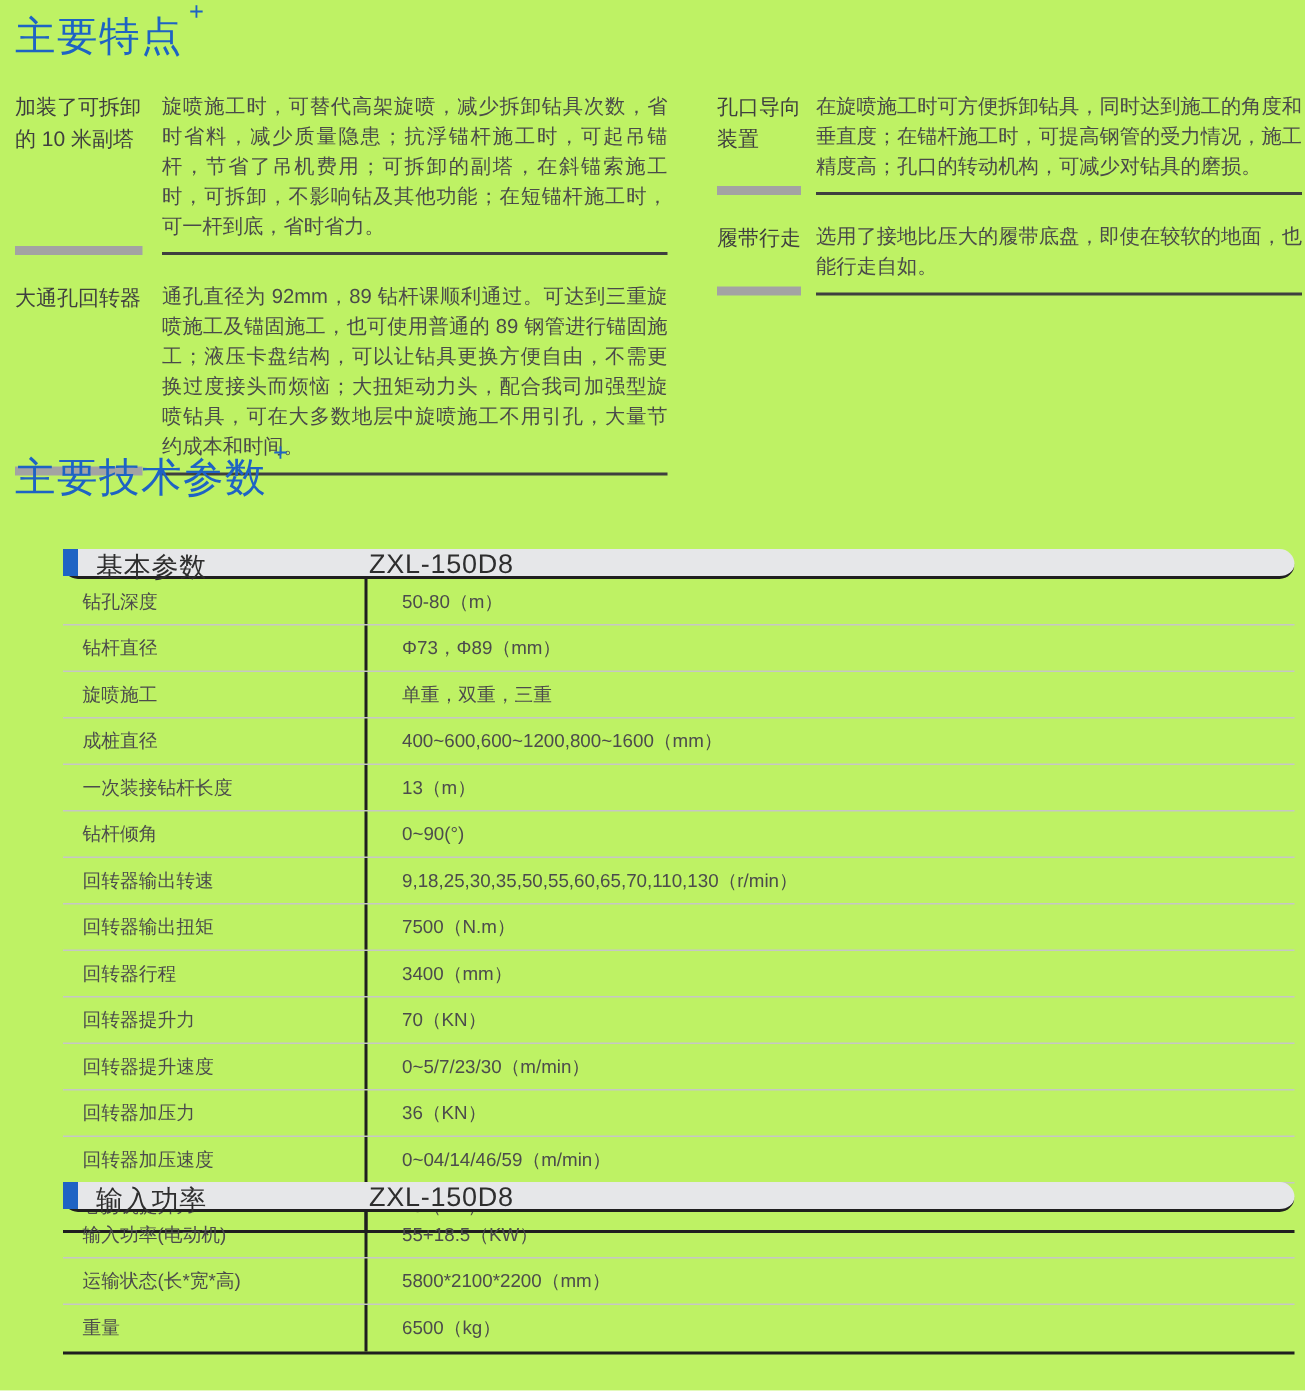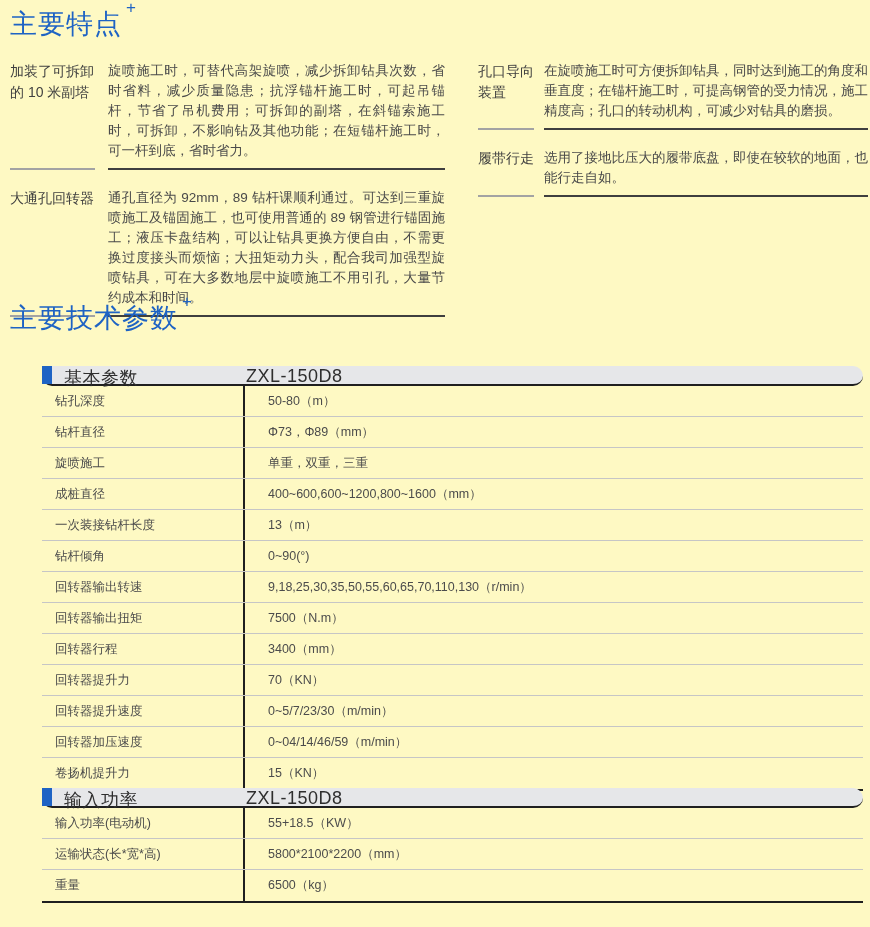--- a/index.html
+++ b/index.html
@@ -1,21 +1,21 @@
 <!DOCTYPE html>
 <html><head>
 <meta charset="utf-8">
 <style>
   * { margin: 0; padding: 0; box-sizing: border-box; }
   html, body { background: #ffffff; }
   .page {
     position: relative;
     width: 870px;
     height: 927px;
-    background: #fef9c3;
+    background: #bef264;
     font-family: "Liberation Sans", "DejaVu Sans", sans-serif;
     overflow: hidden;
   }
 
   
   .sec-title {
     position: absolute;
     left: 10px;
     color: #1e63c4;
     font-size: 27px;
@@ -45,21 +45,21 @@
     gap: 33px;
   }
   .f-col-left  { width: 435px; }
   .f-col-right { width: 390px; }
   .feature { display: flex; margin-bottom: 18px; }
   .f-label {
     font-size: 14px;
     line-height: 21px;
     color: #3f3f3f;
     padding-bottom: 7px;
-    border-bottom: 2px solid #a3a3a3;
+    border-bottom: 6px solid #a3a3a3;
   }
   .f-col-left  .f-label { width: 85px; margin-right: 13px; }
   .f-col-right .f-label { width: 56px; margin-right: 10px; }
   .f-text {
     flex: 1;
     font-size: 13.5px;
     line-height: 20px;
     color: #4a4a4a;
     text-align: justify;
     padding-bottom: 7px;
@@ -205,20 +205,24 @@
         <div class="t-row">
           <div class="t-label">回转器提升力</div>
           <div class="t-value">70（KN）</div>
         </div>
 
         <div class="t-row">
           <div class="t-label">回转器提升速度</div>
           <div class="t-value">0~5/7/23/30（m/min）</div>
         </div>
 
+        <div class="t-row">
+          <div class="t-label">回转器加压力</div>
+          <div class="t-value">36（KN）</div>
+        </div>
 
         <div class="t-row">
           <div class="t-label">回转器加压速度</div>
           <div class="t-value">0~04/14/46/59（m/min）</div>
         </div>
 
         <div class="t-row">
           <div class="t-label">卷扬机提升力</div>
           <div class="t-value">15（KN）</div>
         </div>

